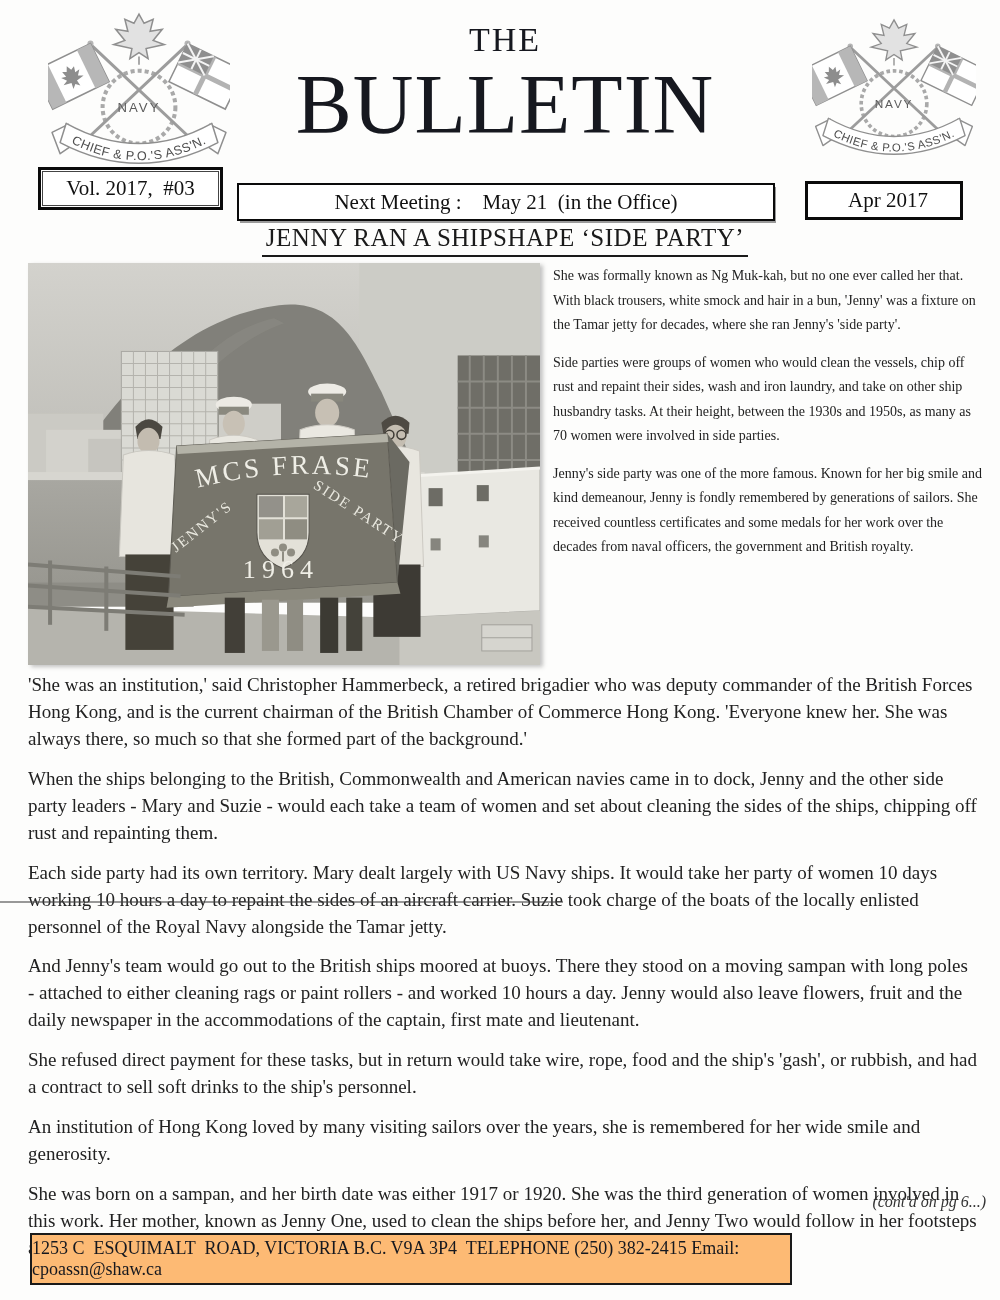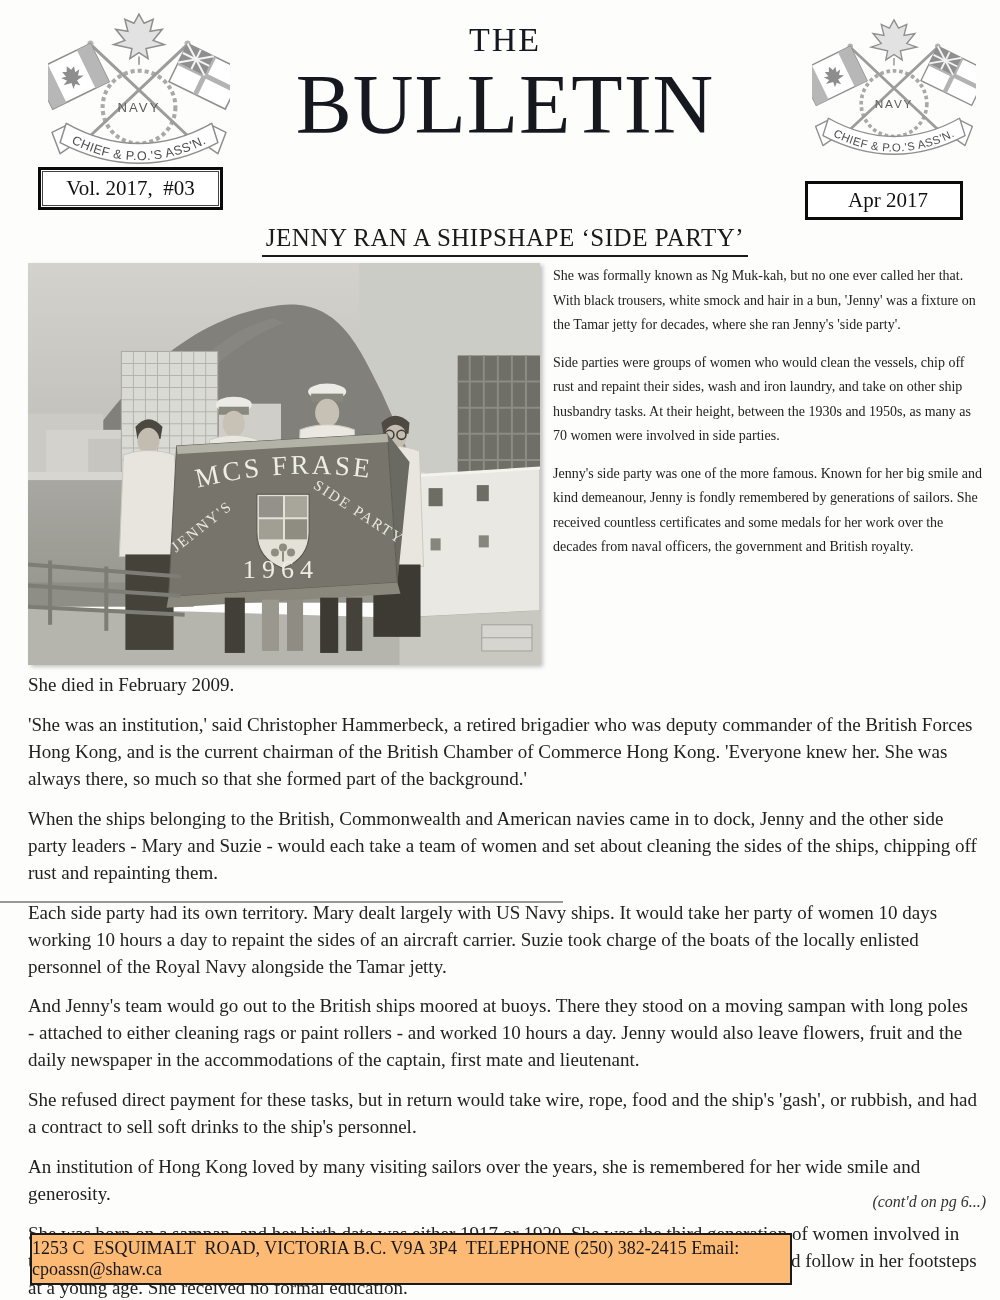--- a/index.html
+++ b/index.html
@@ -144,20 +144,21 @@
       <textPath href="#ribArcR" startOffset="50%" text-anchor="middle">CHIEF &amp; P.O.'S ASS'N.</textPath>
     </text>
   </svg>
 
   <div class="masthead">
     <div class="the">THE</div>
     <div class="title">BULLETIN</div>
   </div>
 
   <div class="box box-vol prewrap">Vol. 2017,  #03</div>
+  <div class="box box-meeting prewrap">Next Meeting :    May 21  (in the Office)</div>
   <div class="box box-date prewrap">Apr 2017</div>
 
   <h1 class="headline"><span>JENNY RAN A SHIPSHAPE ‘SIDE PARTY’</span></h1>
 
   <div class="photo">
     <svg viewBox="0 0 510 400" preserveAspectRatio="none">
       <defs>
         <linearGradient id="skyg" x1="0" y1="0" x2="0" y2="1">
           <stop offset="0" stop-color="#d3d2cd"></stop>
             <stop offset="1" stop-color="#bdbcb6"></stop>
@@ -295,21 +296,20 @@
     </svg>
   </div>
 
   <div class="right-col">
     <p>She was formally known as Ng Muk-kah, but no one ever called her that. With black trousers, white smock and hair in a bun, 'Jenny' was a fixture on the Tamar jetty for decades, where she ran Jenny's 'side party'.</p>
     <p>Side parties were groups of women who would clean the vessels, chip off rust and repaint their sides, wash and iron laundry, and take on other ship husbandry tasks. At their height, between the 1930s and 1950s, as many as 70 women were involved in side parties.</p>
     <p>Jenny's side party was one of the more famous. Known for her big smile and kind demeanour, Jenny is fondly remembered by generations of sailors. She received countless certificates and some medals for her work over the decades from naval officers, the government and British royalty.</p>
   </div>
 
   <div class="article-body">
-    <p>She died in February 2009.</p>
     <p>'She was an institution,' said Christopher Hammerbeck, a retired brigadier who was deputy commander of the British Forces Hong Kong, and is the current chairman of the British Chamber of Commerce Hong Kong. 'Everyone knew her. She was always there, so much so that she formed part of the background.'</p>
     <p>When the ships belonging to the British, Commonwealth and American navies came in to dock, Jenny and the other side party leaders - Mary and Suzie - would each take a team of women and set about cleaning the sides of the ships, chipping off rust and repainting them.</p>
     <p class="joined">Each side party had its own territory. Mary dealt largely with US Navy ships. It would take her party of women 10 days working 10 hours a day to repaint the sides of an aircraft carrier. Suzie took charge of the boats of the locally enlisted personnel of the Royal Navy alongside the Tamar jetty.</p>
     <p>And Jenny's team would go out to the British ships moored at buoys. There they stood on a moving sampan with long poles - attached to either cleaning rags or paint rollers - and worked 10 hours a day. Jenny would also leave flowers, fruit and the daily newspaper in the accommodations of the captain, first mate and lieutenant.</p>
     <p>She refused direct payment for these tasks, but in return would take wire, rope, food and the ship's 'gash', or rubbish, and had a contract to sell soft drinks to the ship's personnel.</p>
     <p>An institution of Hong Kong loved by many visiting sailors over the years, she is remembered for her wide smile and generosity.</p>
     <p>She was born on a sampan, and her birth date was either 1917 or 1920. She was the third generation of women involved in this work. Her mother, known as Jenny One, used to clean the ships before her, and Jenny Two would follow in her footsteps at a young age. She received no formal education.</p>
   </div>
 
   <div class="scan-line"></div>

